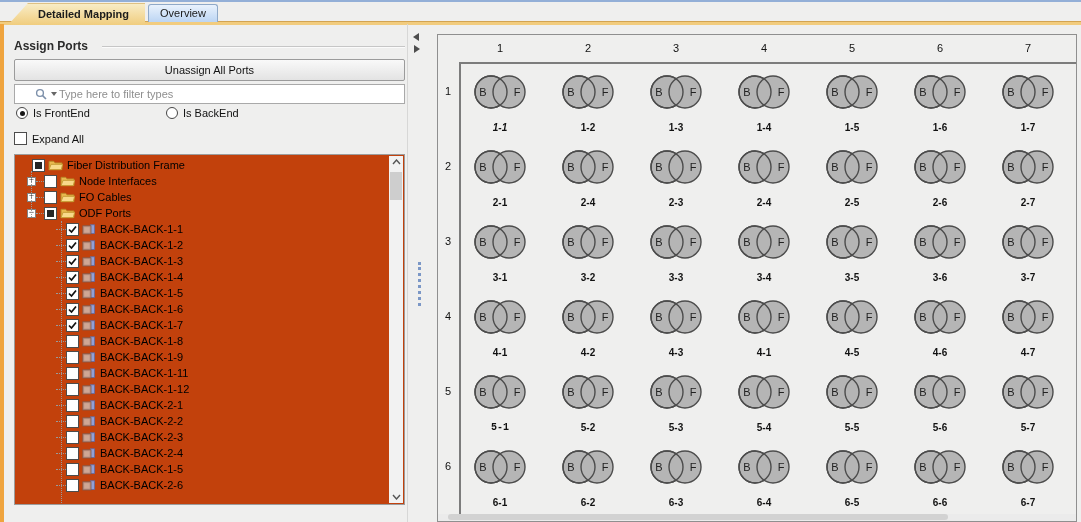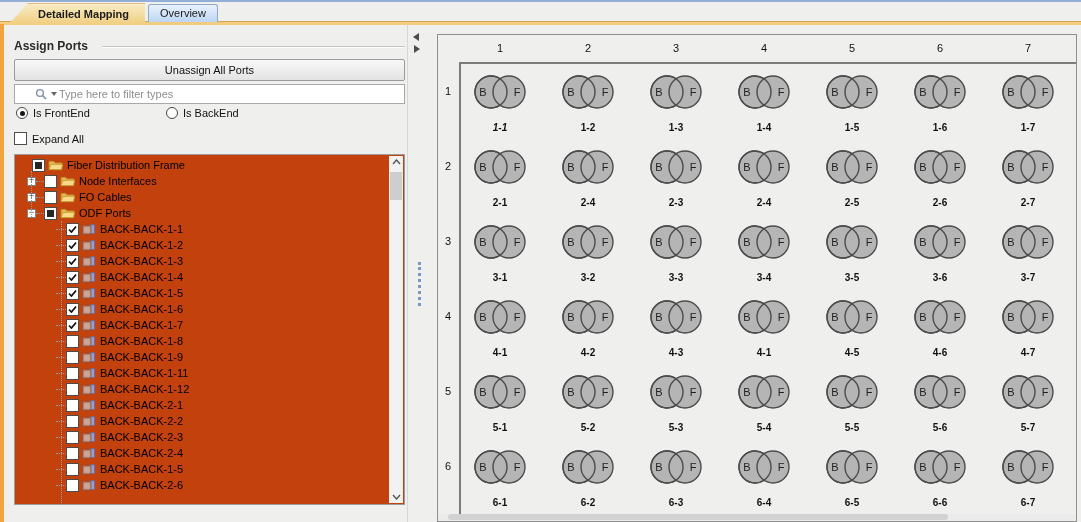--- a/index.html
+++ b/index.html
@@ -687,21 +687,21 @@
         </svg></div>
       <div class="gcell-label" style="left: 590px; top: 312px;">4-7</div>
       <div class="growh" style="top: 357px;">5</div>
       <div class="gcell-icon" style="left: 62px; top: 336px;"><svg width="60" height="42" viewBox="0 0 60 42">
           <circle cx="21" cy="21" r="16" fill="#B5B5B5" stroke="#4c4c4c" stroke-width="1.4"></circle>
           <circle cx="39" cy="21" r="16" fill="#B5B5B5" stroke="#4c4c4c" stroke-width="1.4"></circle>
           <circle cx="21" cy="21" r="16" fill="none" stroke="#4c4c4c" stroke-width="1.4"></circle>
           <text x="13" y="25" font-size="11" text-anchor="middle" fill="#222" font-family="Liberation Sans,sans-serif">B</text>
           <text x="47" y="25" font-size="11" text-anchor="middle" fill="#222" font-family="Liberation Sans,sans-serif">F</text>
         </svg></div>
-      <div class="gcell-label" style="left: 62px; top: 387px;">5-1</div>
+      <div class="gcell-label" style="left: 62px; top: 387px; font-family: Liberation Mono, monospace;">5-1</div>
       <div class="gcell-icon" style="left: 150px; top: 336px;"><svg width="60" height="42" viewBox="0 0 60 42">
           <circle cx="21" cy="21" r="16" fill="#B5B5B5" stroke="#4c4c4c" stroke-width="1.4"></circle>
           <circle cx="39" cy="21" r="16" fill="#B5B5B5" stroke="#4c4c4c" stroke-width="1.4"></circle>
           <circle cx="21" cy="21" r="16" fill="none" stroke="#4c4c4c" stroke-width="1.4"></circle>
           <text x="13" y="25" font-size="11" text-anchor="middle" fill="#222" font-family="Liberation Sans,sans-serif">B</text>
           <text x="47" y="25" font-size="11" text-anchor="middle" fill="#222" font-family="Liberation Sans,sans-serif">F</text>
         </svg></div>
       <div class="gcell-label" style="left: 150px; top: 387px;">5-2</div>
       <div class="gcell-icon" style="left: 238px; top: 336px;"><svg width="60" height="42" viewBox="0 0 60 42">
           <circle cx="21" cy="21" r="16" fill="#B5B5B5" stroke="#4c4c4c" stroke-width="1.4"></circle>

